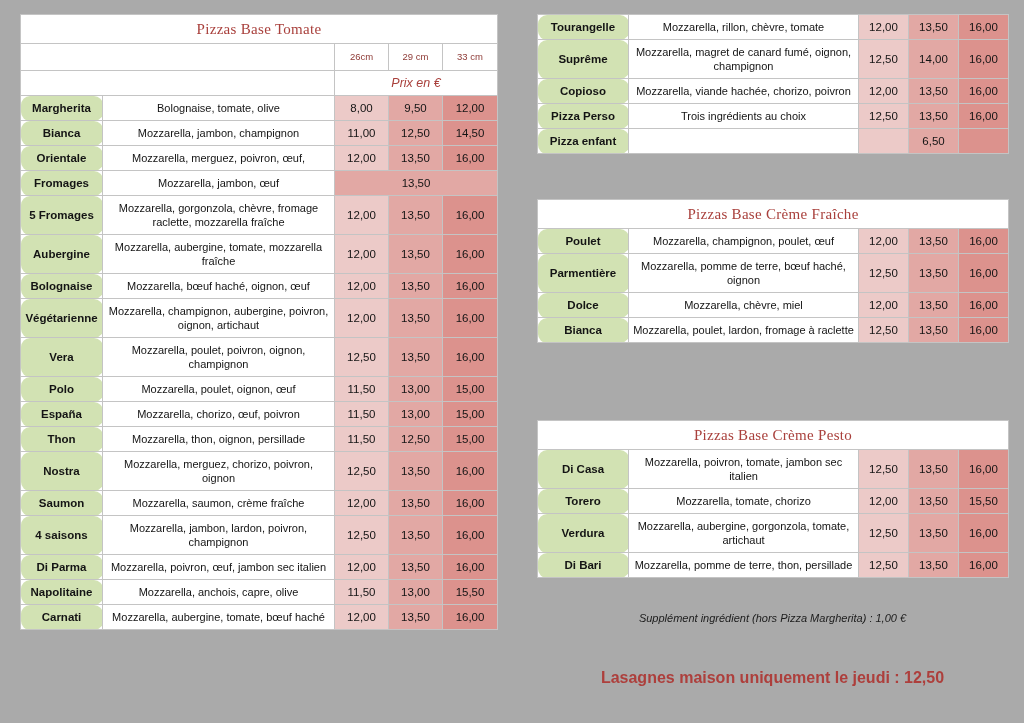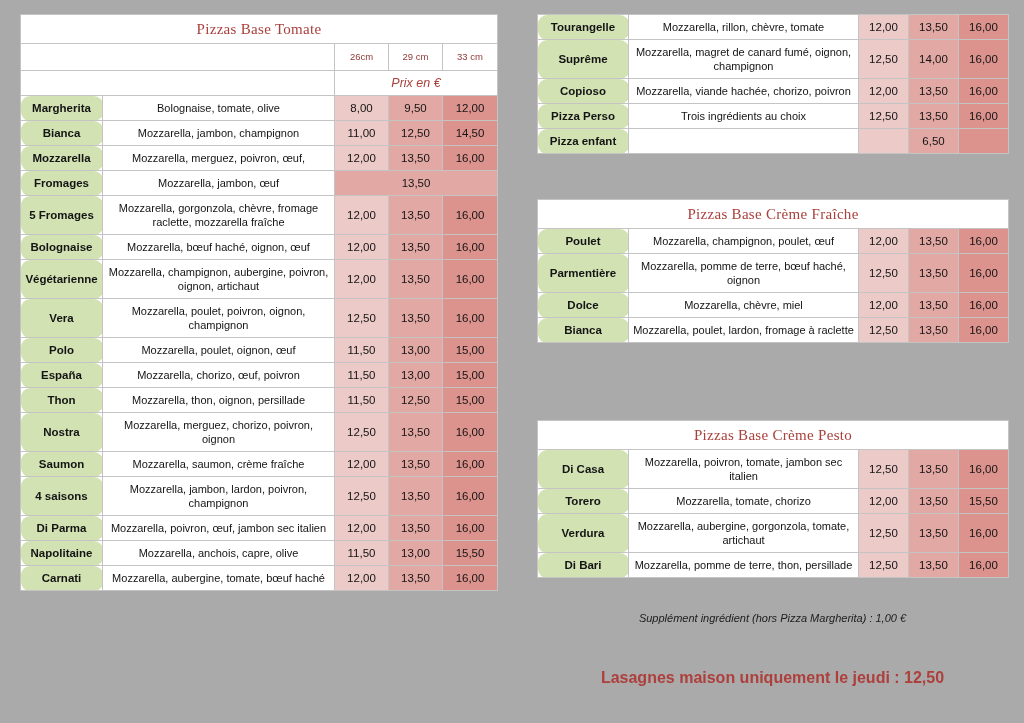--- a/index.html
+++ b/index.html
@@ -100,34 +100,41 @@
           <td class="p3">12,00</td>
         </tr>
         <tr>
           <td class="name">Bianca</td>
           <td class="desc">Mozzarella, jambon, champignon</td>
           <td class="p1">11,00</td>
           <td class="p2">12,50</td>
           <td class="p3">14,50</td>
         </tr>
         <tr>
-          <td class="name">Mozzarella</td>
+          <td class="name">Orientale</td>
           <td class="desc">Mozzarella, merguez, poivron, œuf,</td>
           <td class="p1">12,00</td>
           <td class="p2">13,50</td>
           <td class="p3">16,00</td>
         </tr>
         <tr>
           <td class="name">Fromages</td>
           <td class="desc">Mozzarella, jambon, œuf</td>
           <td class="pspan" colspan="3">13,50</td>
         </tr>
         <tr>
           <td class="name">5 Fromages</td>
           <td class="desc">Mozzarella, gorgonzola, chèvre, fromage raclette, mozzarella fraîche</td>
+          <td class="p1">12,00</td>
+          <td class="p2">13,50</td>
+          <td class="p3">16,00</td>
+        </tr>
+        <tr>
+          <td class="name">Aubergine</td>
+          <td class="desc">Mozzarella, aubergine, tomate, mozzarella fraîche</td>
           <td class="p1">12,00</td>
           <td class="p2">13,50</td>
           <td class="p3">16,00</td>
         </tr>
         <tr>
           <td class="name">Bolognaise</td>
           <td class="desc">Mozzarella, bœuf haché, oignon, œuf</td>
           <td class="p1">12,00</td>
           <td class="p2">13,50</td>
           <td class="p3">16,00</td>

